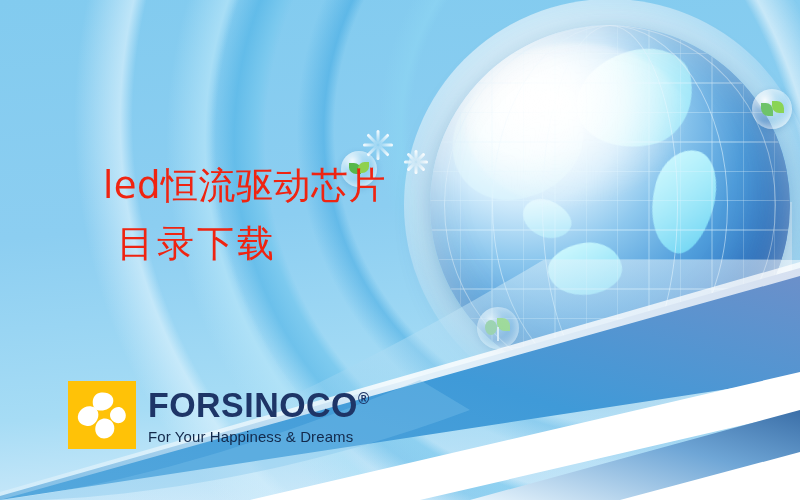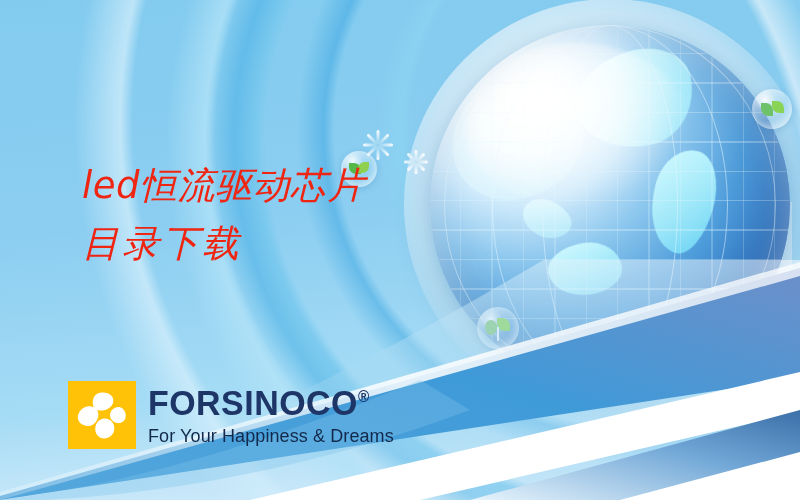--- a/index.html
+++ b/index.html
@@ -86,35 +86,35 @@
   .bubble{position:absolute;border-radius:50%;
     background:
       radial-gradient(circle at 32% 28%,rgba(255,255,255,.9) 0%,rgba(255,255,255,.28) 28%,rgba(255,255,255,.06) 52%,rgba(255,255,255,.22) 78%,rgba(255,255,255,.48) 100%);
     box-shadow:inset 0 0 10px rgba(255,255,255,.7),0 2px 6px rgba(40,110,170,.22);}
   .leaf{position:absolute;border-radius:0 60% 0 60%;}
 
   
   #ribbons{position:absolute;left:0;bottom:0;width:800px;height:240px;}
 
   
-  #headline{position:absolute;left:82px;top:164px;z-index:9;font-style:italic;}
+  #headline{position:absolute;left:103px;top:164px;z-index:9;}
   #headline div{color:#ef2411;white-space:nowrap;line-height:1.18;
     font-family:"DejaVu Sans","Liberation Sans",sans-serif;}
   .hl1{font-size:37px;letter-spacing:.5px;}
-  .hl2{font-size:37px;margin-top:14px;letter-spacing:3px;}
+  .hl2{font-size:37px;margin-left:14px;margin-top:14px;letter-spacing:3px;}
 
   
   #logo{position:absolute;left:68px;top:381px;display:flex;align-items:center;z-index:9;}
   #logo-mark{width:68px;height:68px;background:#ffc207;position:relative;flex:0 0 auto;}
   #logo-text{margin-left:12px;padding-top:2px;}
   #wordmark{color:#1e3567;font-weight:bold;font-size:35px;line-height:1;
     letter-spacing:.5px;font-family:"Liberation Sans",sans-serif;
     transform:scaleX(.97);transform-origin:left center;white-space:nowrap;}
   #wordmark sup{font-size:.45em;vertical-align:super;font-weight:bold;}
-  #tagline{color:#13294b;font-size:18px;margin-top:6px;letter-spacing:.1px;
+  #tagline{color:#13294b;font-size:15px;margin-top:6px;letter-spacing:.1px;
     font-family:"Liberation Sans",sans-serif;white-space:nowrap;}
 </style>
 </head>
 <body>
 
 <div id="banner">
 
   <div class="swirl sw4"></div>
   <div class="swirl sw2"></div>
   <div class="swirl sw1"></div>

